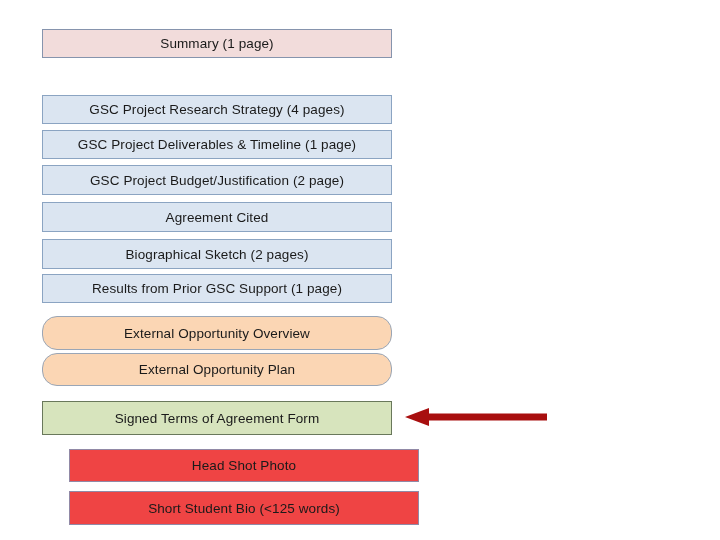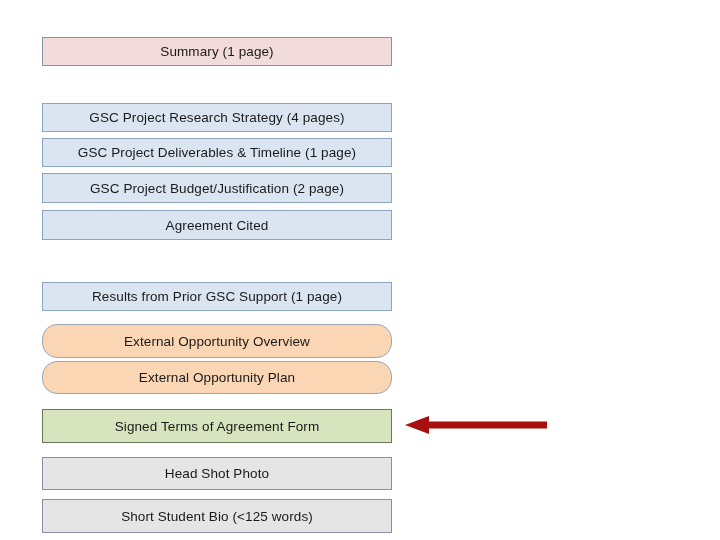--- a/index.html
+++ b/index.html
@@ -3,56 +3,57 @@
 <meta charset="utf-8">
 <style>
   html,body{margin:0;padding:0;}
   body{
     width:720px;height:540px;
     background:#ffffff;
     font-family:"Liberation Sans","DejaVu Sans",sans-serif;
     position:relative;
     overflow:hidden;
   }
-  .slide{position:absolute;left:0;top:16px;width:720px;height:524px;background:#ffffff;}
+  .slide{position:absolute;left:0;top:8px;width:720px;height:524px;background:#ffffff;}
   .box{
     position:absolute;
     left:42px;width:350px;
     box-sizing:border-box;
     display:flex;align-items:center;justify-content:center;
     font-size:13.5px;
     color:#1a1a1a;
     text-align:center;
     border:1.5px solid #8da0bd;
     letter-spacing:0.1px;
   }
   .fill-pink  {background:#f2dcdb;border-color:#8694ad;}
   .fill-blue  {background:#dbe5f1;border-color:#8ba4c2;margin-top:17px;}
   .fill-orange{background:#fbd6b4;border-color:#9aa6b6;border-radius:15px;}
   .fill-green {background:#d7e4bd;border-color:#69785b;}
-  .fill-purple{background:#e5e5e5;border-color:#9189a6;}
+  .fill-purple{background:#ef4444;border-color:#9189a6;margin-left:27px;}
   .arrow{
     position:absolute;
     left:403px;top:398px;
     width:146px;height:22px;
   }
   .arrow svg{display:block;}
   .arrow-shape{fill:#a80f0f;}
 </style>
 </head>
 <body>
 
 <div class="slide">
 
   <div class="box fill-pink" style="top:21px;height:29px">Summary (1 page)</div>
 
   <div class="box fill-blue" style="top:70px;height:29px">GSC Project Research Strategy (4 pages)</div>
   <div class="box fill-blue" style="top:105px;height:29px">GSC Project Deliverables &amp; Timeline (1 page)</div>
   <div class="box fill-blue" style="top:140px;height:30px">GSC Project Budget/Justification (2 page)</div>
   <div class="box fill-blue" style="top:177px;height:30px">Agreement Cited</div>
+  <div class="box fill-blue" style="top:214px;height:30px">Biographical Sketch (2 pages)</div>
   <div class="box fill-blue" style="top:249px;height:29px">Results from Prior GSC Support (1 page)</div>
 
   <div class="box fill-orange" style="top:308px;height:34px">External Opportunity Overview</div>
   <div class="box fill-green" style="top:393px;height:34px">Signed Terms of Agreement Form</div>
 
   <div class="box fill-orange" style="top:345px;height:33px">External Opportunity Plan</div>
 
   <div class="box fill-purple" style="top:441px;height:33px">Head Shot Photo</div>
   <div class="box fill-purple" style="top:483px;height:34px">Short Student Bio (&lt;125 words)</div>
 

